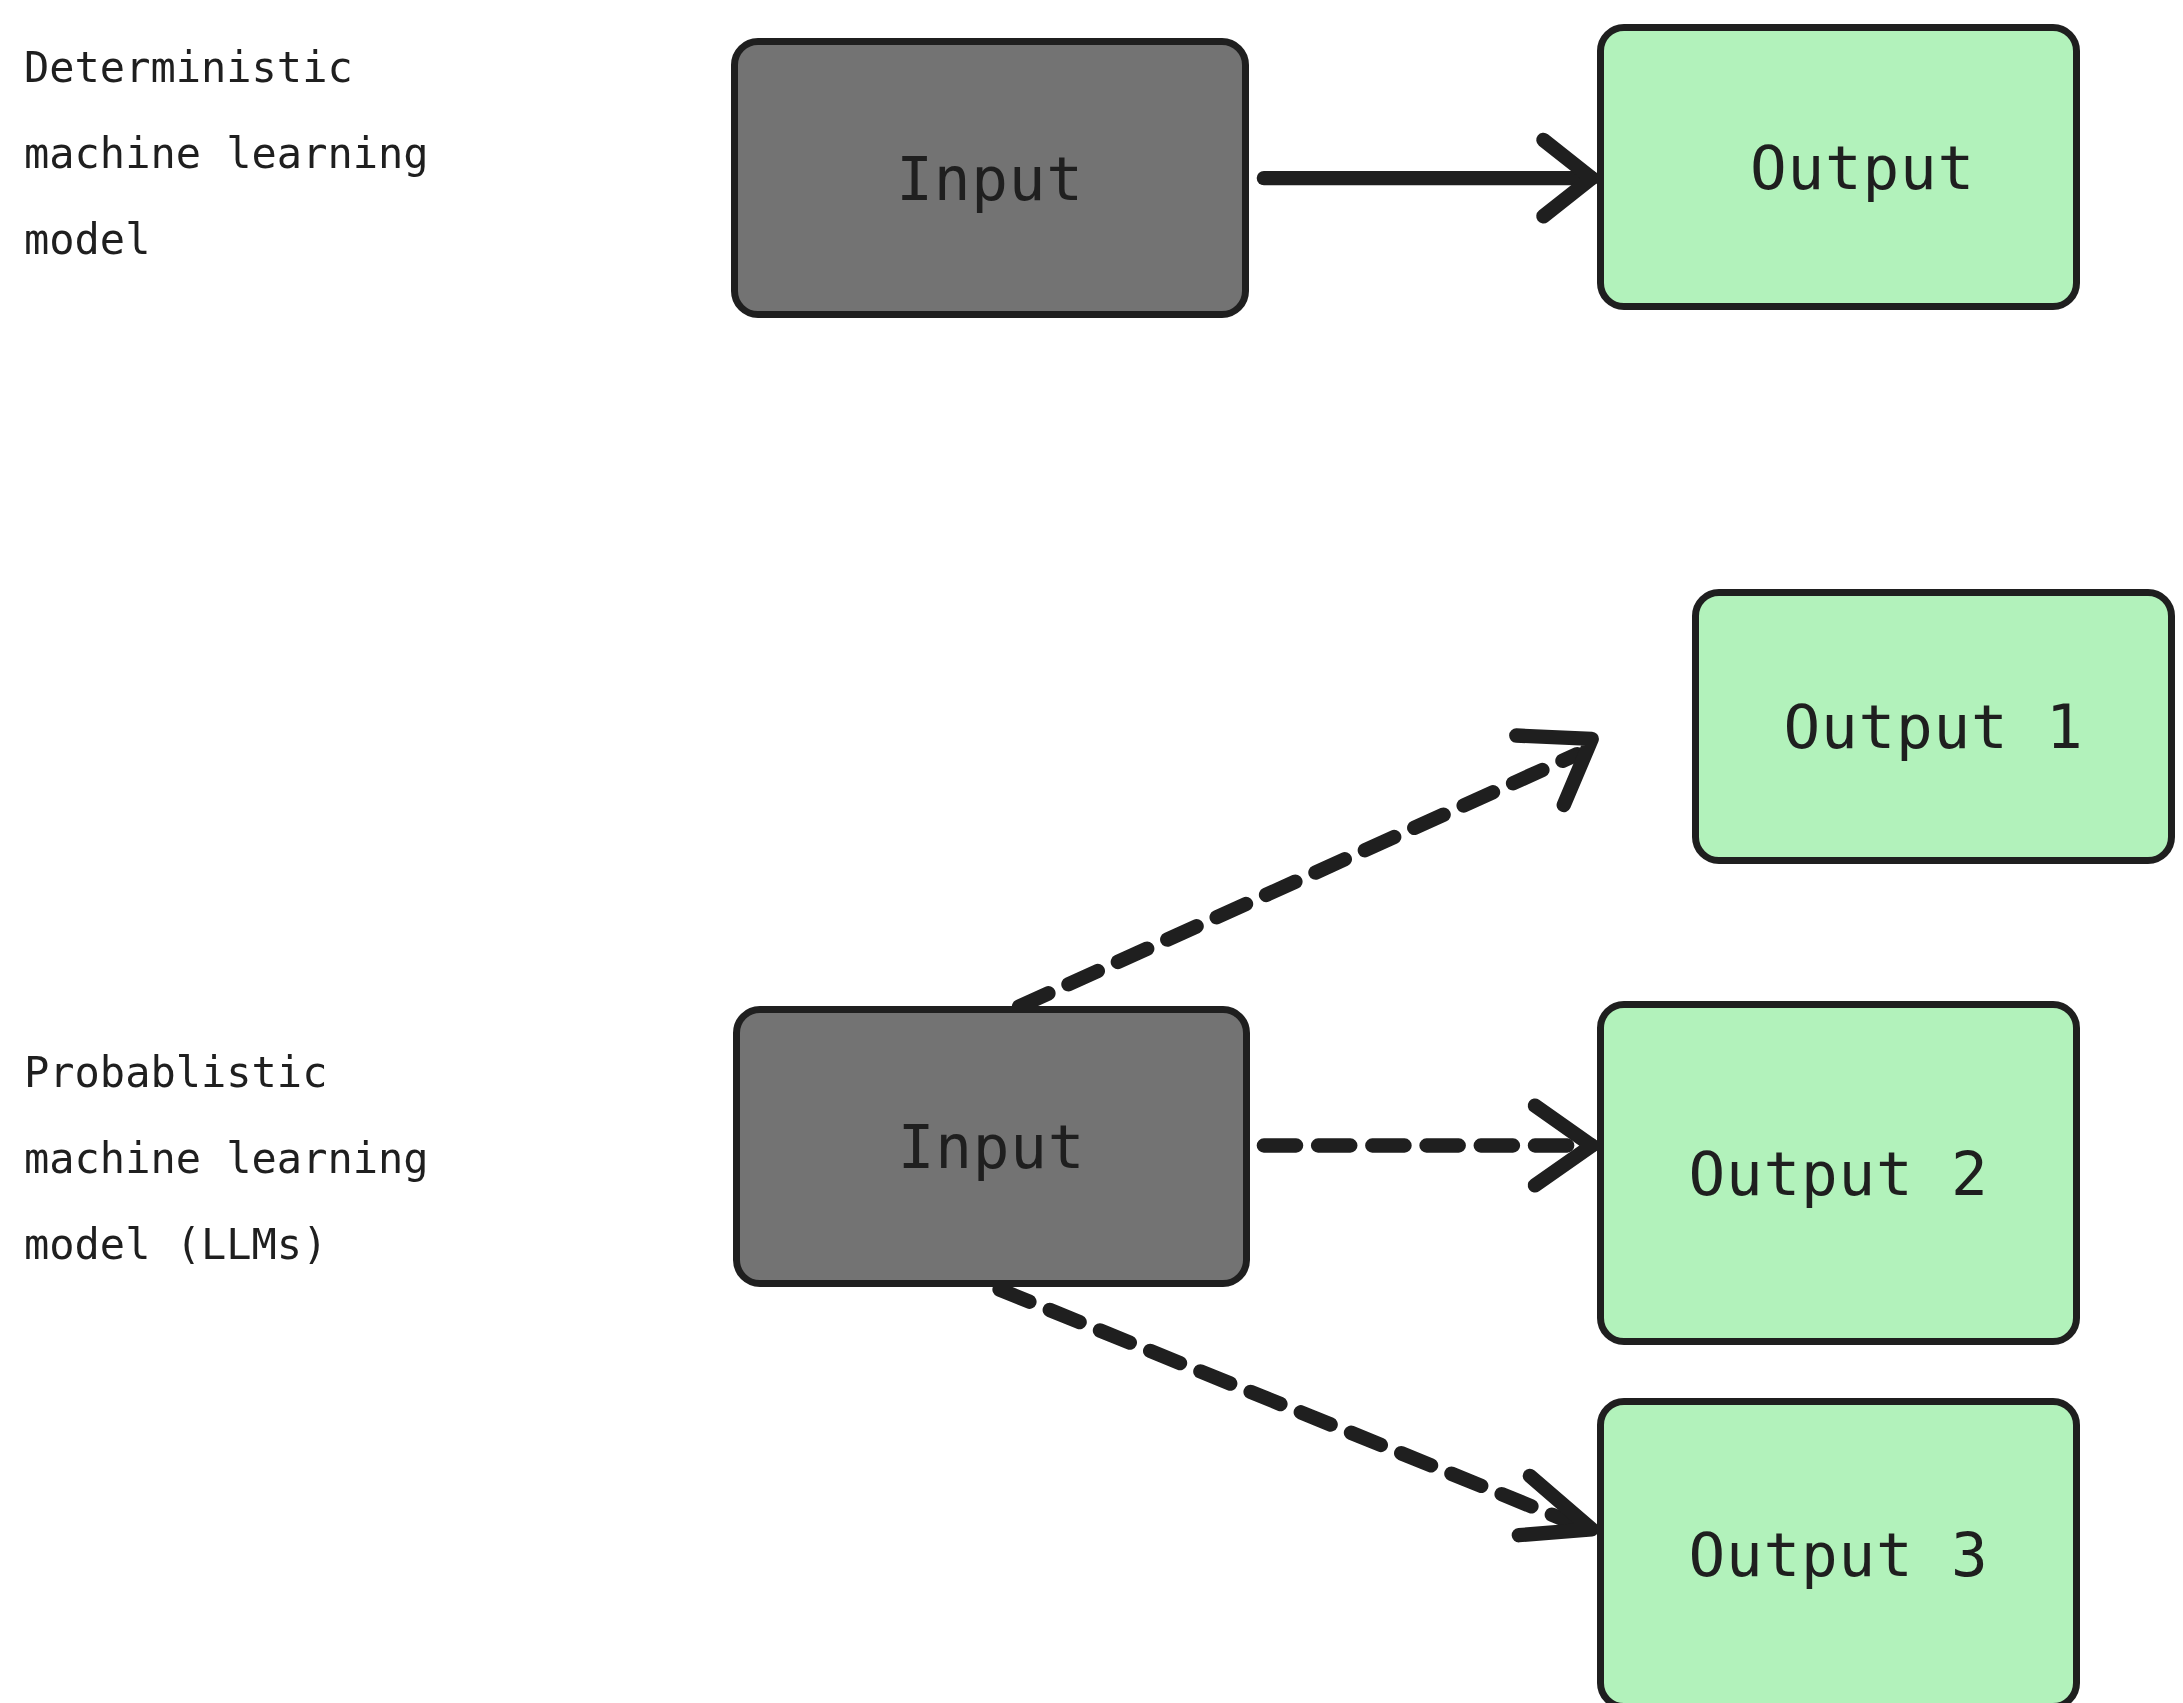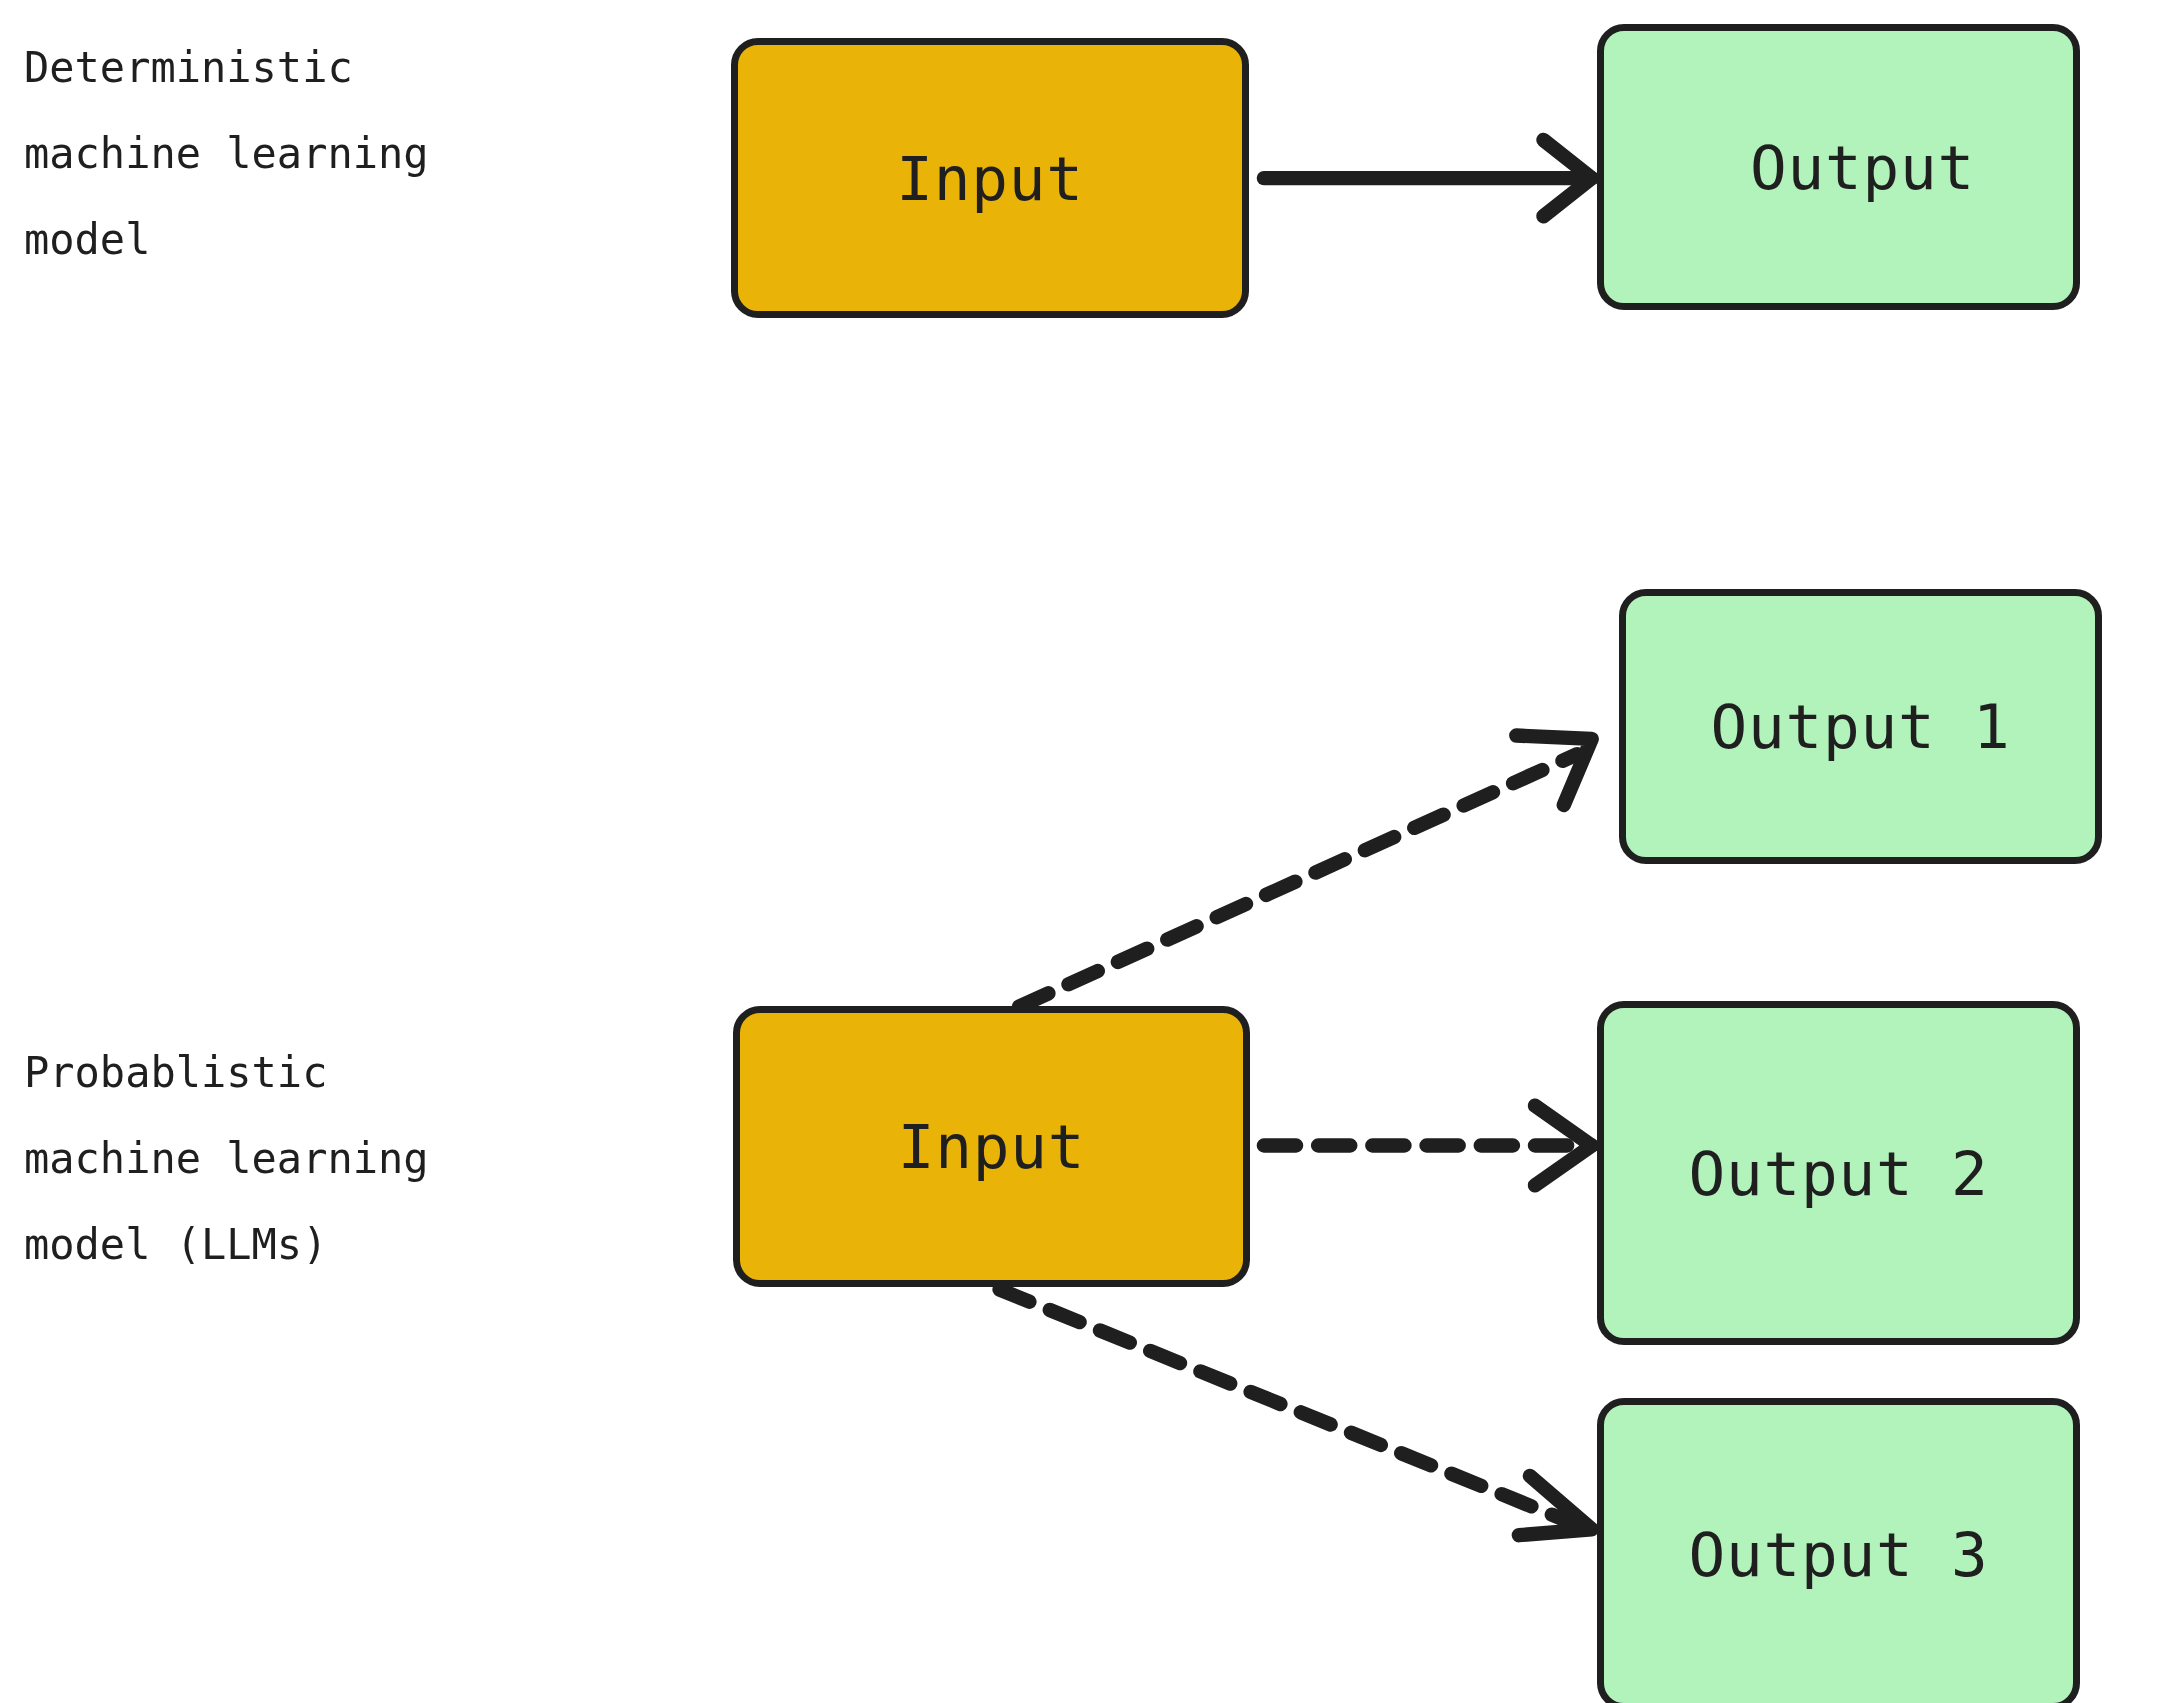--- a/index.html
+++ b/index.html
@@ -37,21 +37,21 @@
     z-index: 2;
   }
   .node-label {
     font-family: "DejaVu Sans Mono", "Liberation Mono", monospace;
     font-size: 61px;
     line-height: 1;
     color: #1f1f1f;
     letter-spacing: 0.8px;
     white-space: pre;
   }
-  .node.input  { background: #eab308; text-align: center; }
+  .node.input  { background: #737373; text-align: center; }
   .node.output { background: #b2f2bb; }
 
   .row-label {
     position: absolute;
     font-family: "DejaVu Sans Mono", "Liberation Mono", monospace;
     font-size: 42px;
     line-height: 86px;
     color: #1f1f1f;
     letter-spacing: 0px;
     white-space: pre-line;
@@ -59,21 +59,21 @@
   }
 
   
   #label-deterministic { left: 24px;  top: 25.4px;   width: 678px; }
   #label-probabilistic { left: 24px;  top: 1030px; width: 695px; }
 
   #node-input-top      { left: 731px;  top: 38px;   width: 518px; height: 280px; }
   #node-output-top     { left: 1597px; top: 24px;   width: 483px; height: 286px; padding-left: 48px; }
 
   #node-input-bottom   { left: 733px;  top: 1006px; width: 517px; height: 281px; }
-  #node-output-1       { left: 1619px; top: 589px;  width: 483px; height: 275px; }
+  #node-output-1       { left: 1692px; top: 589px;  width: 483px; height: 275px; }
   #node-output-2       { left: 1597px; top: 1001px; width: 483px; height: 344px; }
   #node-output-3       { left: 1597px; top: 1398px; width: 483px; height: 312px; }
 </style>
 </head>
 <body>
 
 <div id="canvas">
 
   <svg id="wires" viewBox="0 0 2577 2011" width="2183" height="1704" xmlns="http://www.w3.org/2000/svg">
 

